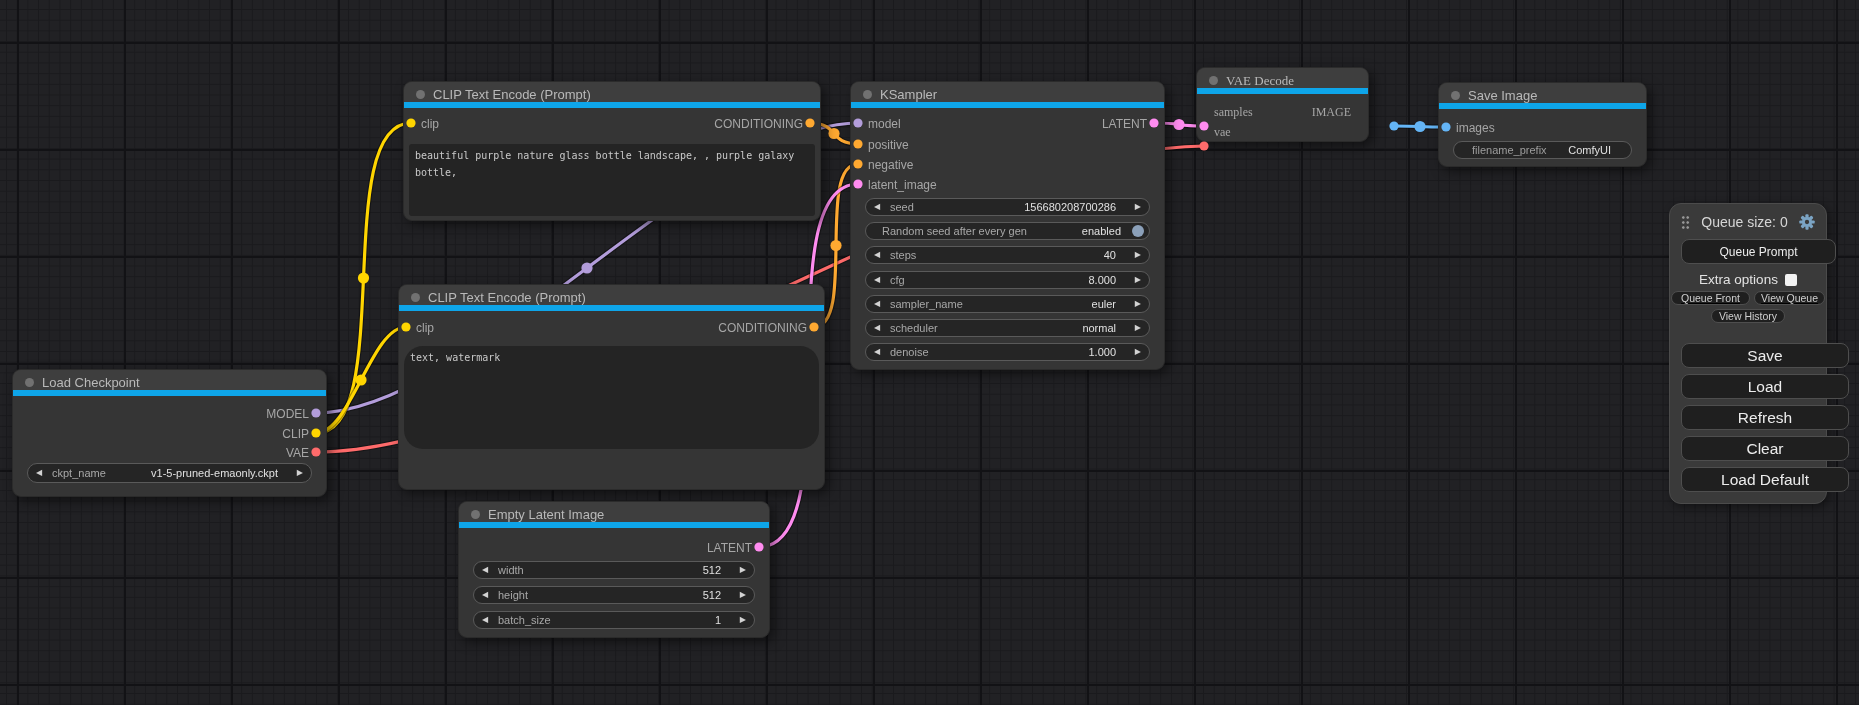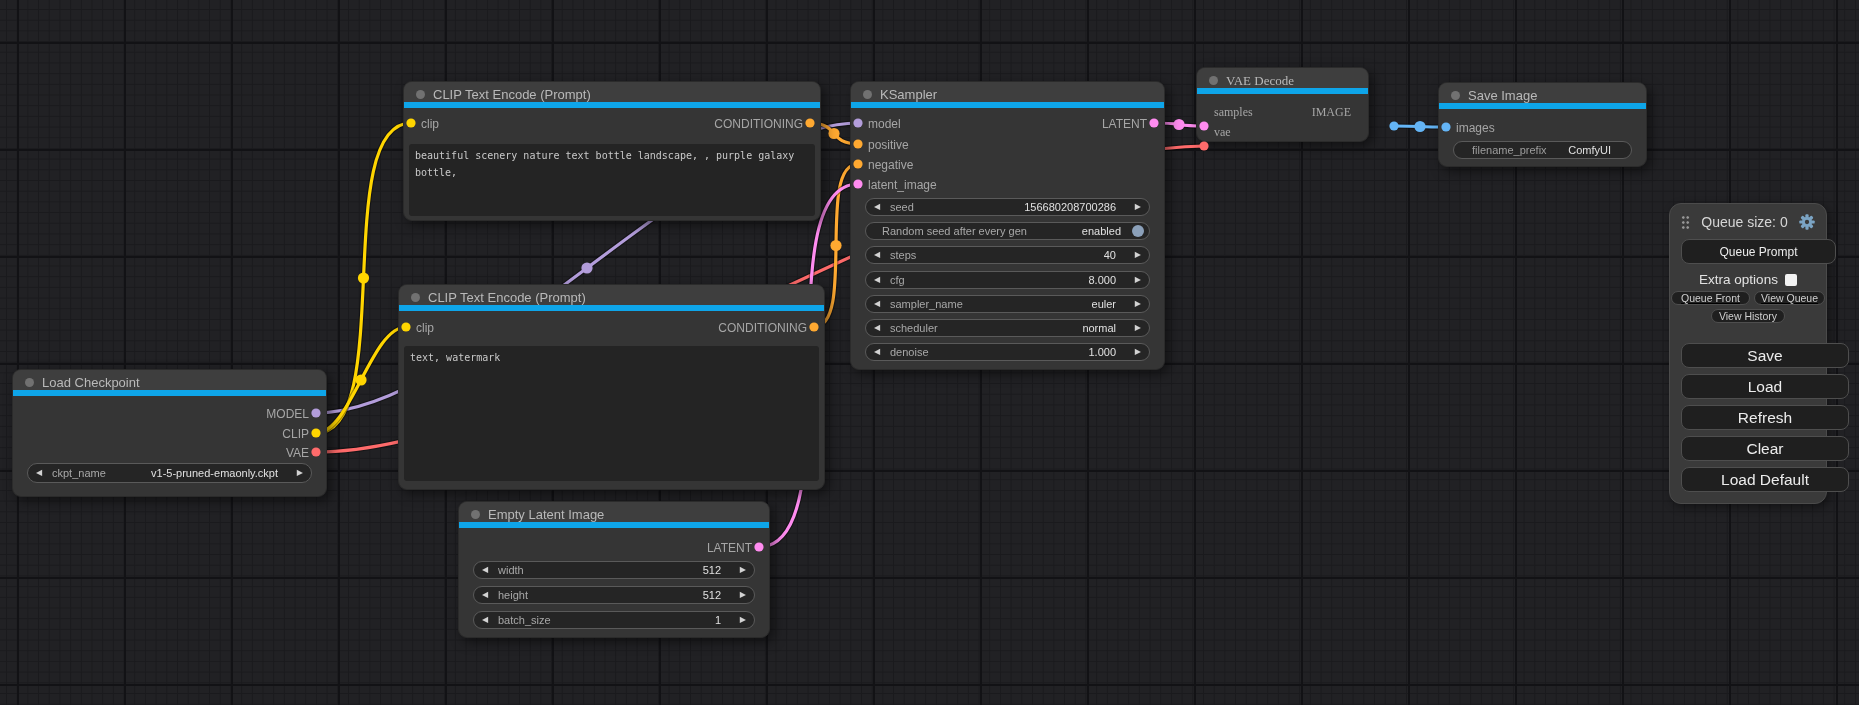--- a/index.html
+++ b/index.html
@@ -111,30 +111,30 @@
           <span class="arr r">▶</span>
         </div>
       </div>
       <div class="node" style="left: 403px; top: 81px; width: 418px; height: 140px;">
         <div class="ntitle">
           <span class="ndot"></span>
           <span class="ntext">CLIP Text Encode (Prompt)</span>
         </div>
         <span class="slot in" style="top: 34px;">clip</span>
         <span class="slot out" style="top: 34px;">CONDITIONING</span>
-        <div class="ta" style="top: 62px; height: 72px;">beautiful scenery nature text bottle landscape, , purple galaxy bottle,</div>
+        <div class="ta" style="top: 62px; height: 72px;">beautiful purple nature glass bottle landscape, , purple galaxy bottle,</div>
       </div>
       <div class="node" style="left: 398px; top: 284px; width: 427px; height: 206px;">
         <div class="ntitle">
           <span class="ndot"></span>
           <span class="ntext">CLIP Text Encode (Prompt)</span>
         </div>
         <span class="slot in" style="top: 35px;">clip</span>
         <span class="slot out" style="top: 35px;">CONDITIONING</span>
-        <div class="ta" style="top: 61px; height: 135px;">text, watermark</div>
+        <div class="ta" style="top: 61px; height: 103px; border-radius: 19px;">text, watermark</div>
       </div>
       <div class="node" style="left: 458px; top: 501px; width: 312px; height: 137px;">
         <div class="ntitle">
           <span class="ndot"></span>
           <span class="ntext">Empty Latent Image</span>
         </div>
         <span class="slot out" style="top: 38px;">LATENT</span>
         <div class="widget" style="top: 59px;">
           <span class="arr l">◀</span>
           <span class="wl">width</span>

